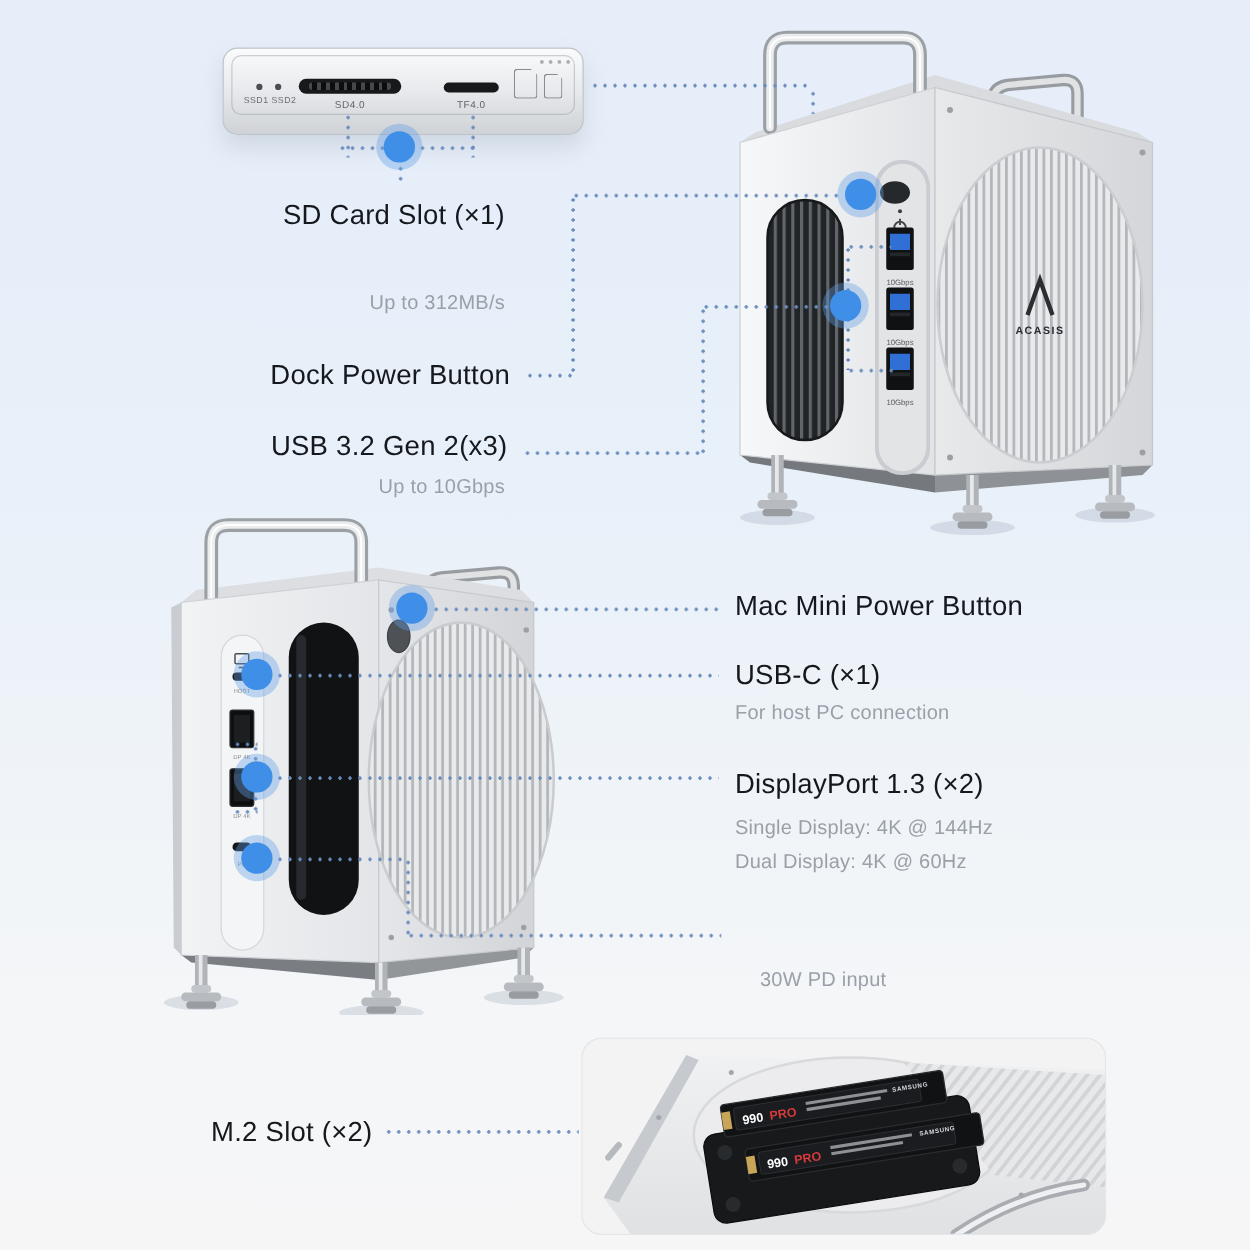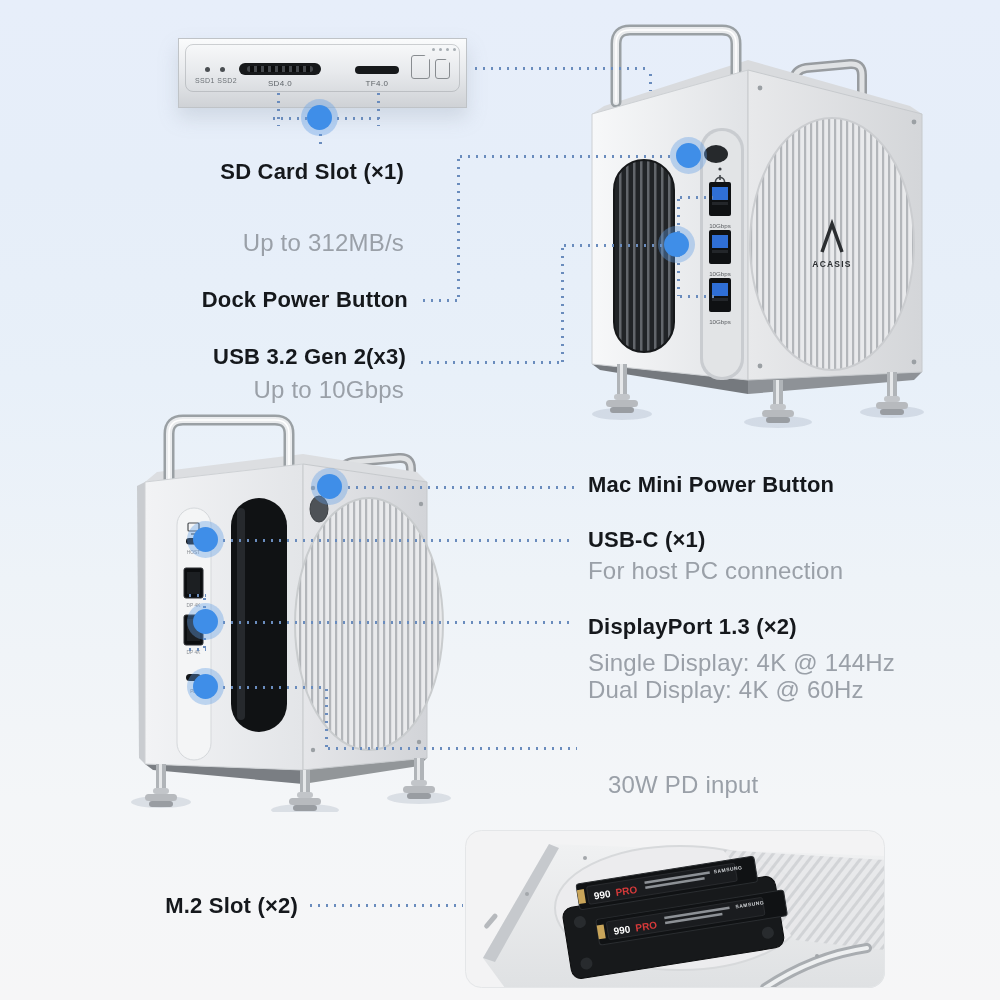--- a/index.html
+++ b/index.html
@@ -1,27 +1,27 @@
 <!DOCTYPE html>
 <html><head>
 <meta charset="utf-8">
 <style>
   html,body{margin:0;padding:0;}
   body{font-family:"Liberation Sans",sans-serif;}
   #canvas{position:relative;width:1000px;height:1000px;overflow:hidden;
     background:linear-gradient(180deg,#e7eefa 0%,#e6eef9 18%,#e8f0f9 38%,#eef3f8 58%,#f4f6f8 80%,#f6f6f7 100%);}
-  .lbl{position:absolute;font-weight:700;font-size:22px;line-height:26px;color:#15181c;letter-spacing:.2px;white-space:nowrap;}
-  .sub{position:absolute;font-weight:400;font-size:24px;line-height:22px;color:#9aa0a8;letter-spacing:.2px;white-space:nowrap;}
+  .lbl{position:absolute;font-weight:400;font-size:22px;line-height:26px;color:#15181c;letter-spacing:.2px;white-space:nowrap;}
+  .sub{position:absolute;font-weight:400;font-size:16px;line-height:22px;color:#9aa0a8;letter-spacing:.2px;white-space:nowrap;}
   .ra{text-align:right;}
   .dh{position:absolute;height:3px;background-image:radial-gradient(circle,#6a8cbd 1.15px,rgba(106,140,189,0) 1.5px);background-size:8px 3px;background-repeat:repeat-x;}
   .dv{position:absolute;width:3px;background-image:radial-gradient(circle,#6a8cbd 1.15px,rgba(106,140,189,0) 1.5px);background-size:3px 8px;background-repeat:repeat-y;}
   .marker{position:absolute;width:25px;height:25px;border-radius:50%;background:#3f8ee8;
     box-shadow:0 0 0 6px rgba(96,157,230,.38);}
   
-  .dock{position:absolute;left:178px;top:38px;width:287px;height:68px;border-radius:0;
+  .dock{position:absolute;left:178px;top:38px;width:287px;height:68px;border-radius:12px;
     background:linear-gradient(180deg,#fafbfc 0%,#e7e9ec 50%,#cfd2d6 100%);
     border:1px solid #bfc3c7;box-shadow:0 10px 18px rgba(140,150,165,.25);}
   .dock-inner{position:absolute;left:6px;top:5px;right:6px;height:46px;border-radius:8px;border:1px solid rgba(150,155,160,.45);}
   .led{position:absolute;width:5px;height:5px;border-radius:50%;background:#4a4e52;top:28px;}
   .dock-small-label{position:absolute;font-size:7px;color:#6b7075;letter-spacing:.4px;text-align:center;}
   .sd-slot{position:absolute;left:60px;top:24px;width:82px;height:12px;border-radius:6px;background:#17191b;}
   .sd-teeth{position:absolute;left:8px;top:3px;right:8px;height:6px;border-radius:3px;
     background:repeating-linear-gradient(90deg,#45484c 0 3px,#0c0d0e 3px 7px);}
   .tf-slot{position:absolute;left:176px;top:27px;width:44px;height:8px;border-radius:4px;background:#17191b;}
   .card-icon{position:absolute;border:1.5px solid #888c90;border-radius:3px;

